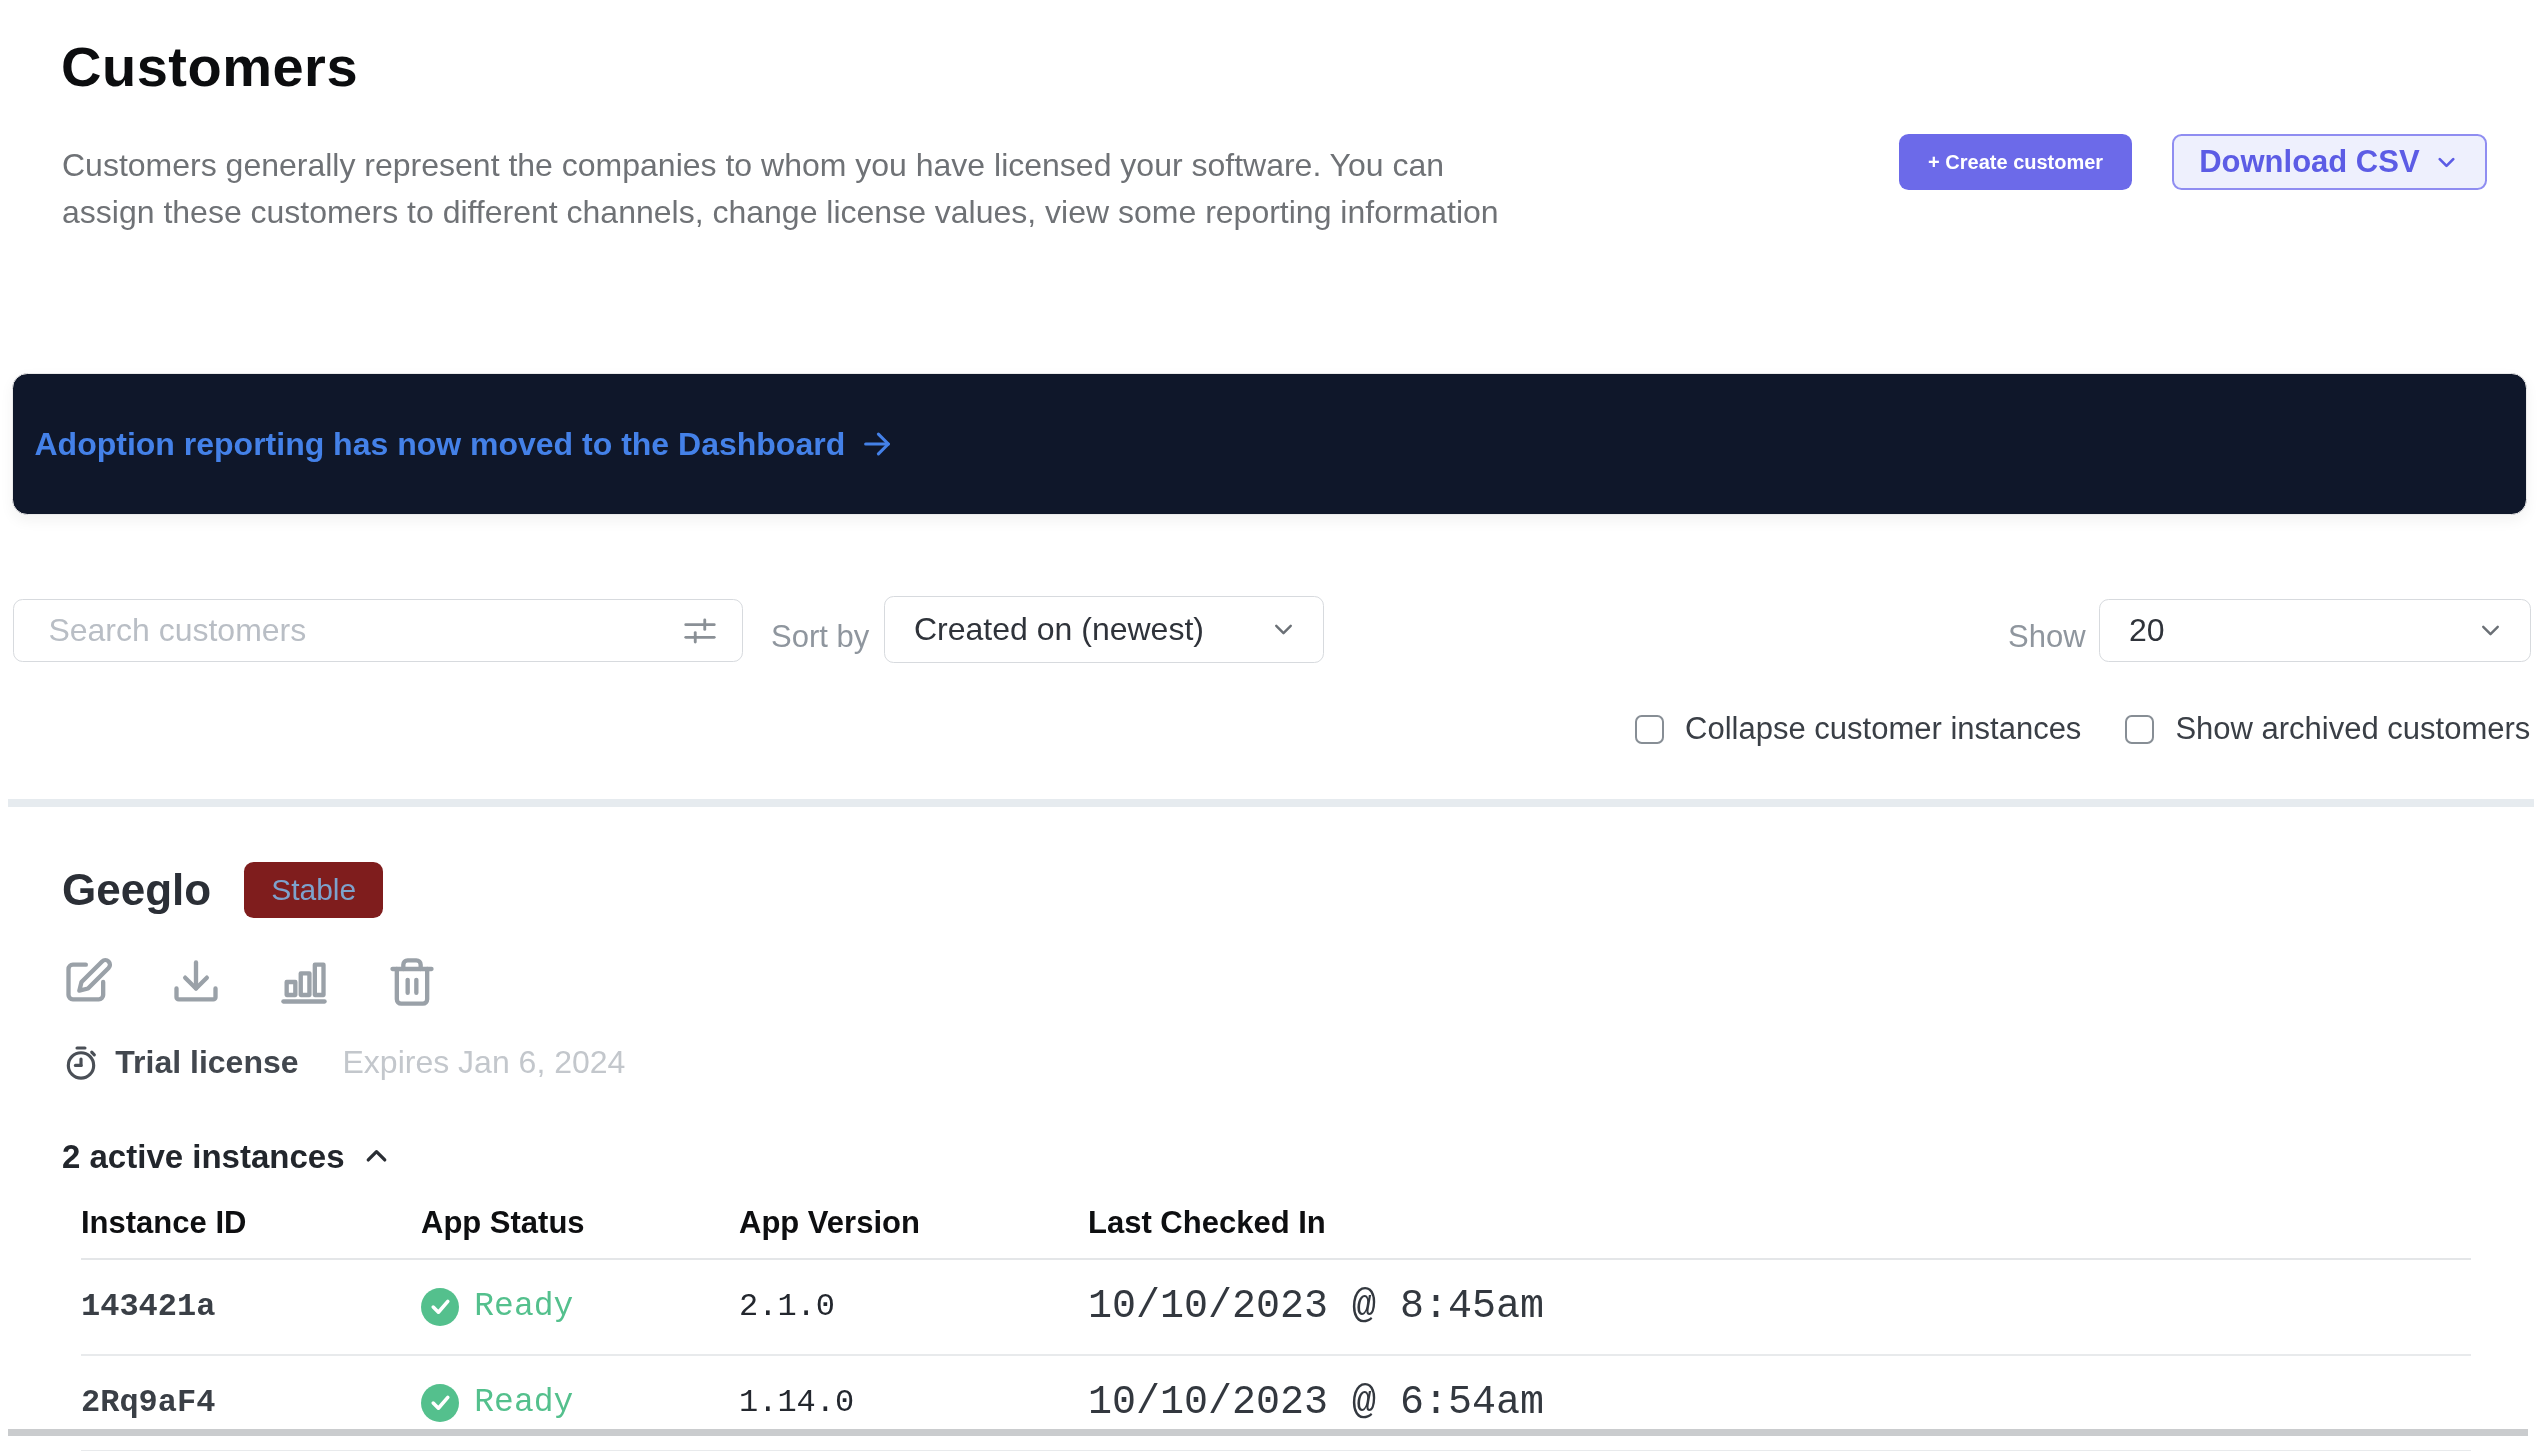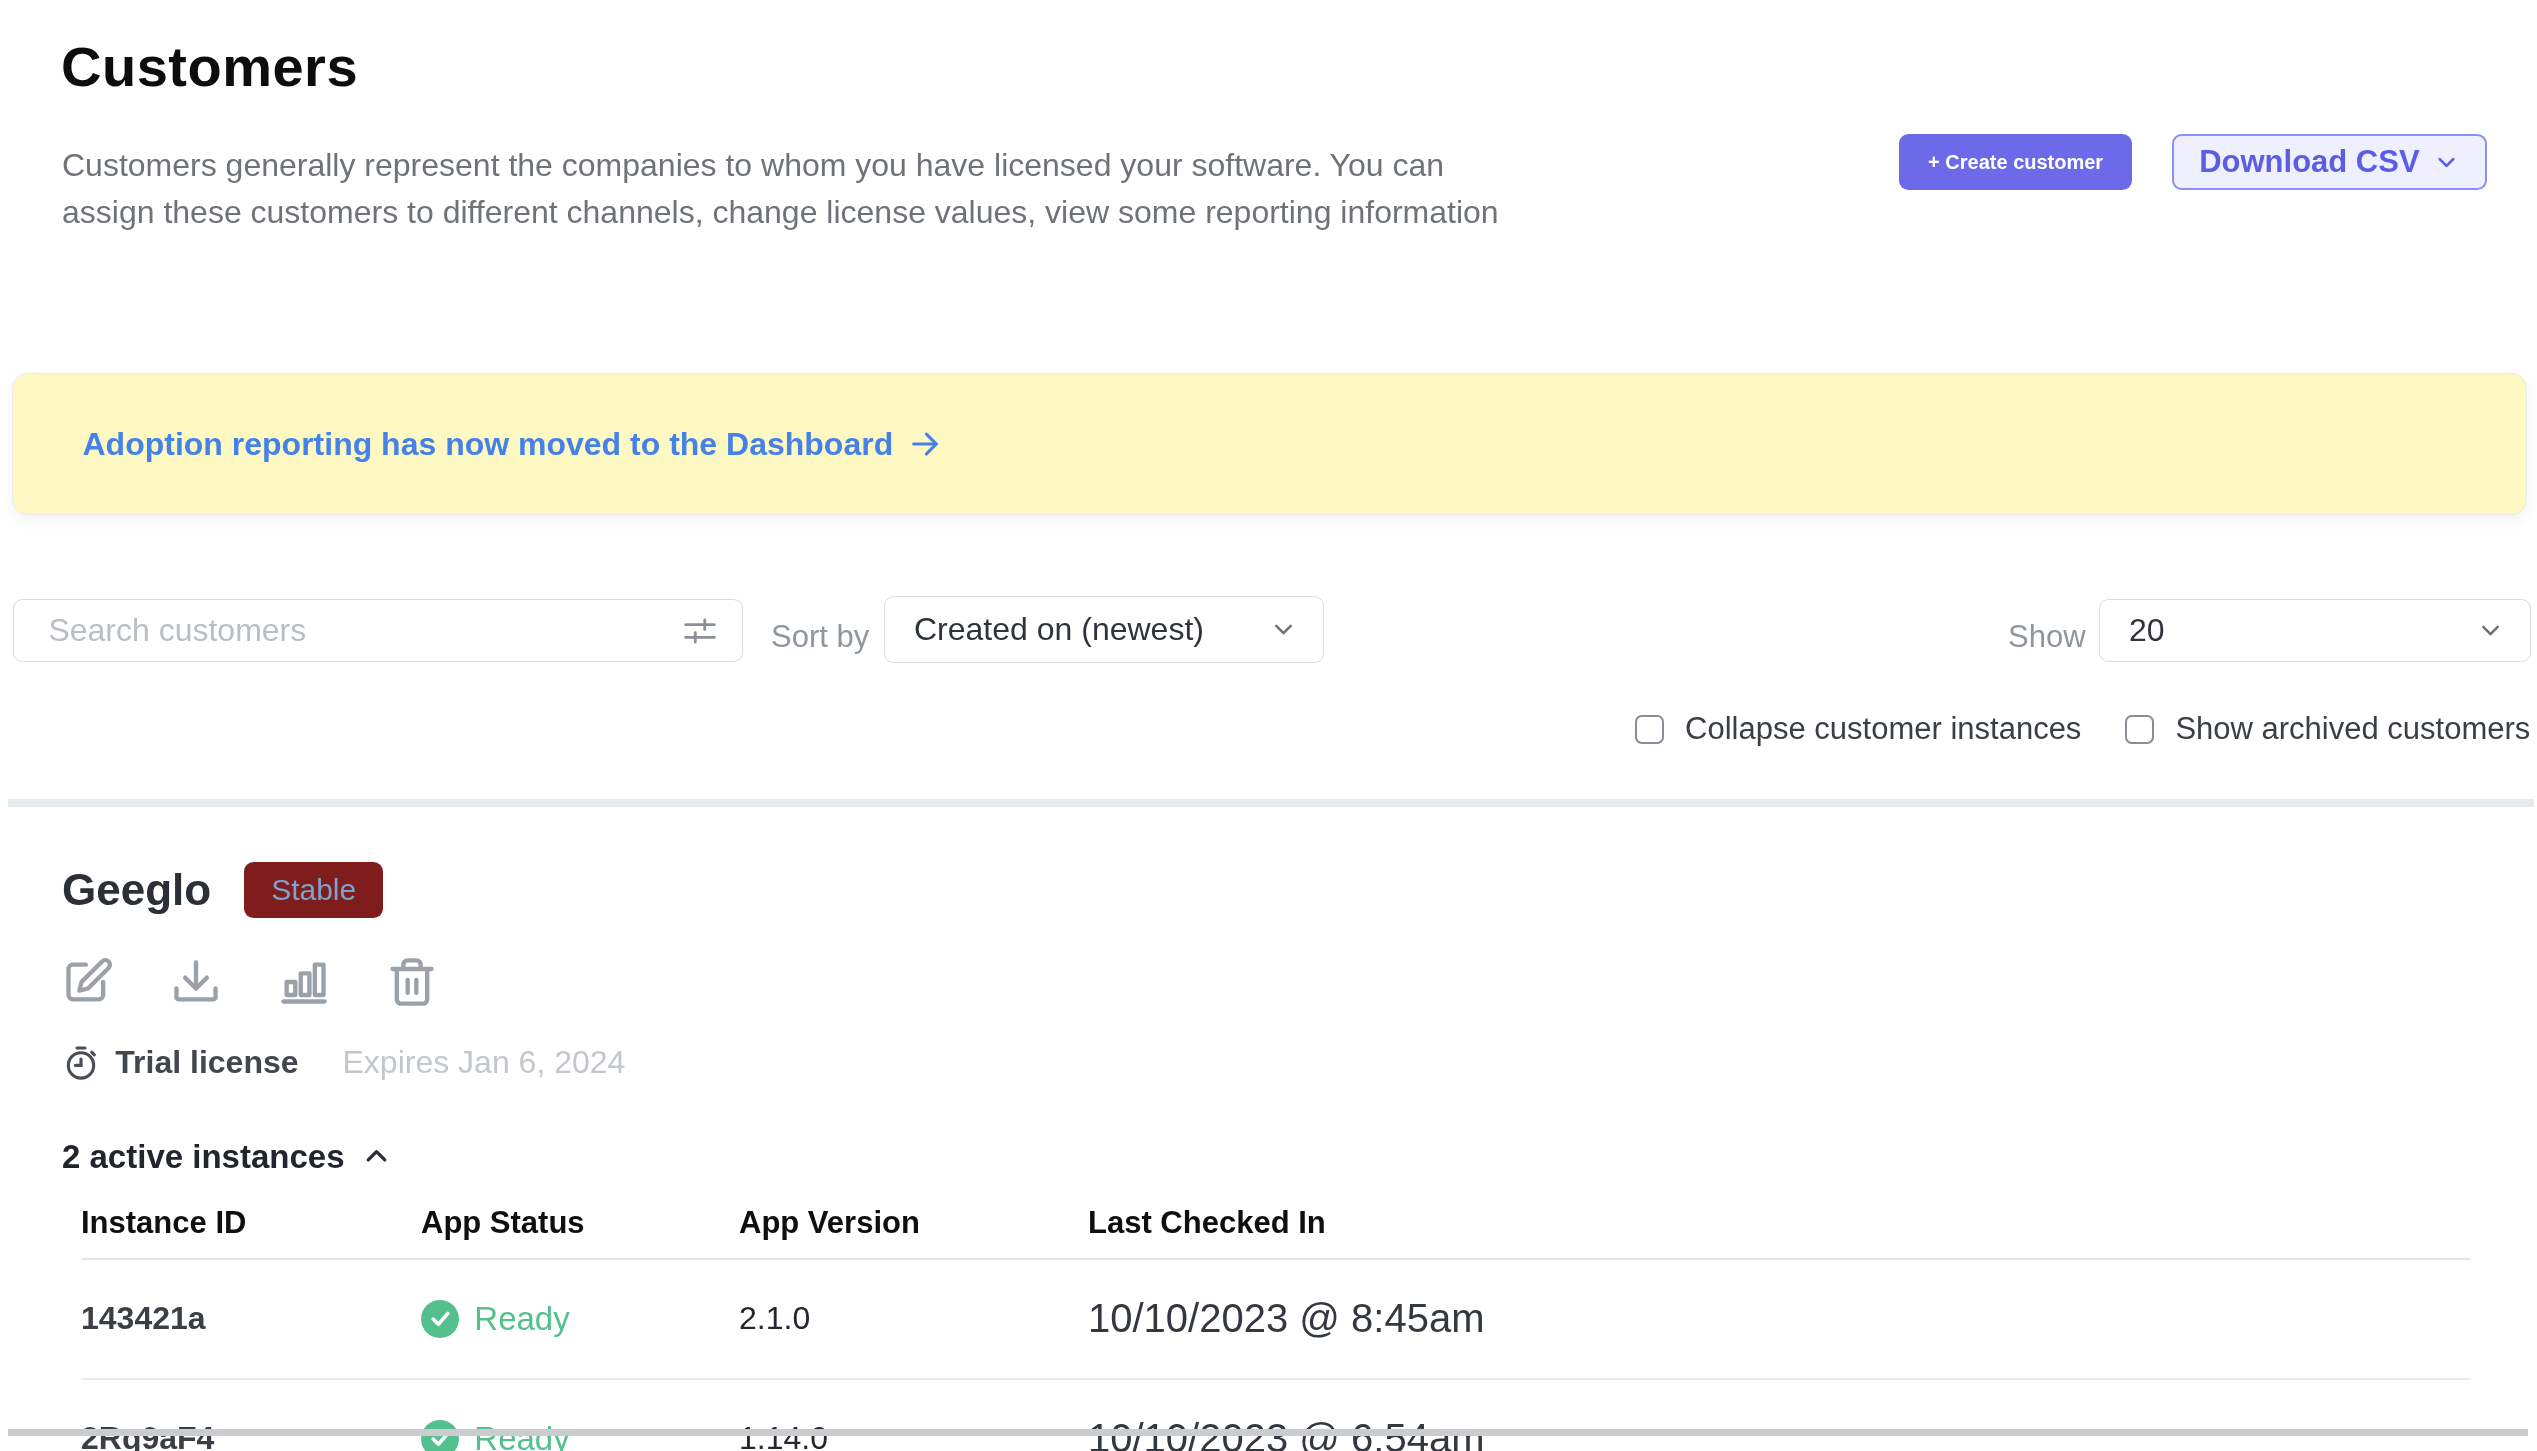--- a/index.html
+++ b/index.html
@@ -34,23 +34,23 @@
     height:56px; padding:0 25px; border-radius:9.6px;
     border:2.4px solid #8f8df1; background:#eef0fd; color:#5c5ce5;
     font-size:31px; font-weight:bold; font-family:inherit; cursor:pointer;
     display:flex; align-items:center; gap:13.4px;
   }
   .btn-outline svg { stroke:#5c5ce5; }
 
   
   .banner {
     position:absolute; left:11.5px; top:373px; width:2515px; height:142px;
-    background:#fef9c3; border:1.9px solid #eaeaea; border-radius:15.3px;
+    background:#0f172a; border:1.9px solid #eaeaea; border-radius:15.3px;
     box-shadow:0 5.7px 13.4px rgba(0,0,0,0.05);
-    display:flex; align-items:center; padding-left:70px; cursor:pointer;
+    display:flex; align-items:center; padding-left:22px; cursor:pointer;
   }
   .banner-link {
     color:#4481e8; font-size:32px; font-weight:bold; text-decoration:none;
     display:flex; align-items:center; gap:15.3px;
   }
 
   
   .search-box {
     position:absolute; left:13.4px; top:599px; width:730px; height:63px;
     border:1.9px solid #d7dade; border-radius:9.6px; background:#fff;
@@ -111,21 +111,21 @@
     font-family:inherit; padding:0;
   }
 
   .instances-table { margin:29px 0 0 19px; }
   .t-row {
     display:grid; grid-template-columns:340px 318px 349px 1fr;
     align-items:center; border-bottom:2.9px solid #e8eaec;
   }
   .t-head { padding-bottom:17px; border-bottom:2.9px solid #e4e6e8; }
   .t-head .th { font-size:31px; font-weight:bold; color:#0e0f11; }
-  .t-data { height:120px; }
+  .t-data { height:96px;font-family:Liberation Mono, monospace; }
   .td-id { font-size:32px; font-weight:bold; color:#3a3f46; }
   .td-status { display:flex; align-items:center; gap:15.3px; font-size:33px; color:#54c08d; }
   .status-circle {
     width:38px; height:38px; border-radius:50%; background:#54c08d; flex:none;
     display:flex; align-items:center; justify-content:center;
   }
   .td-version { font-size:32px; color:#23272e; }
   .td-date { font-size:40px; color:#33383f; }
 
   .bottom-divider {

